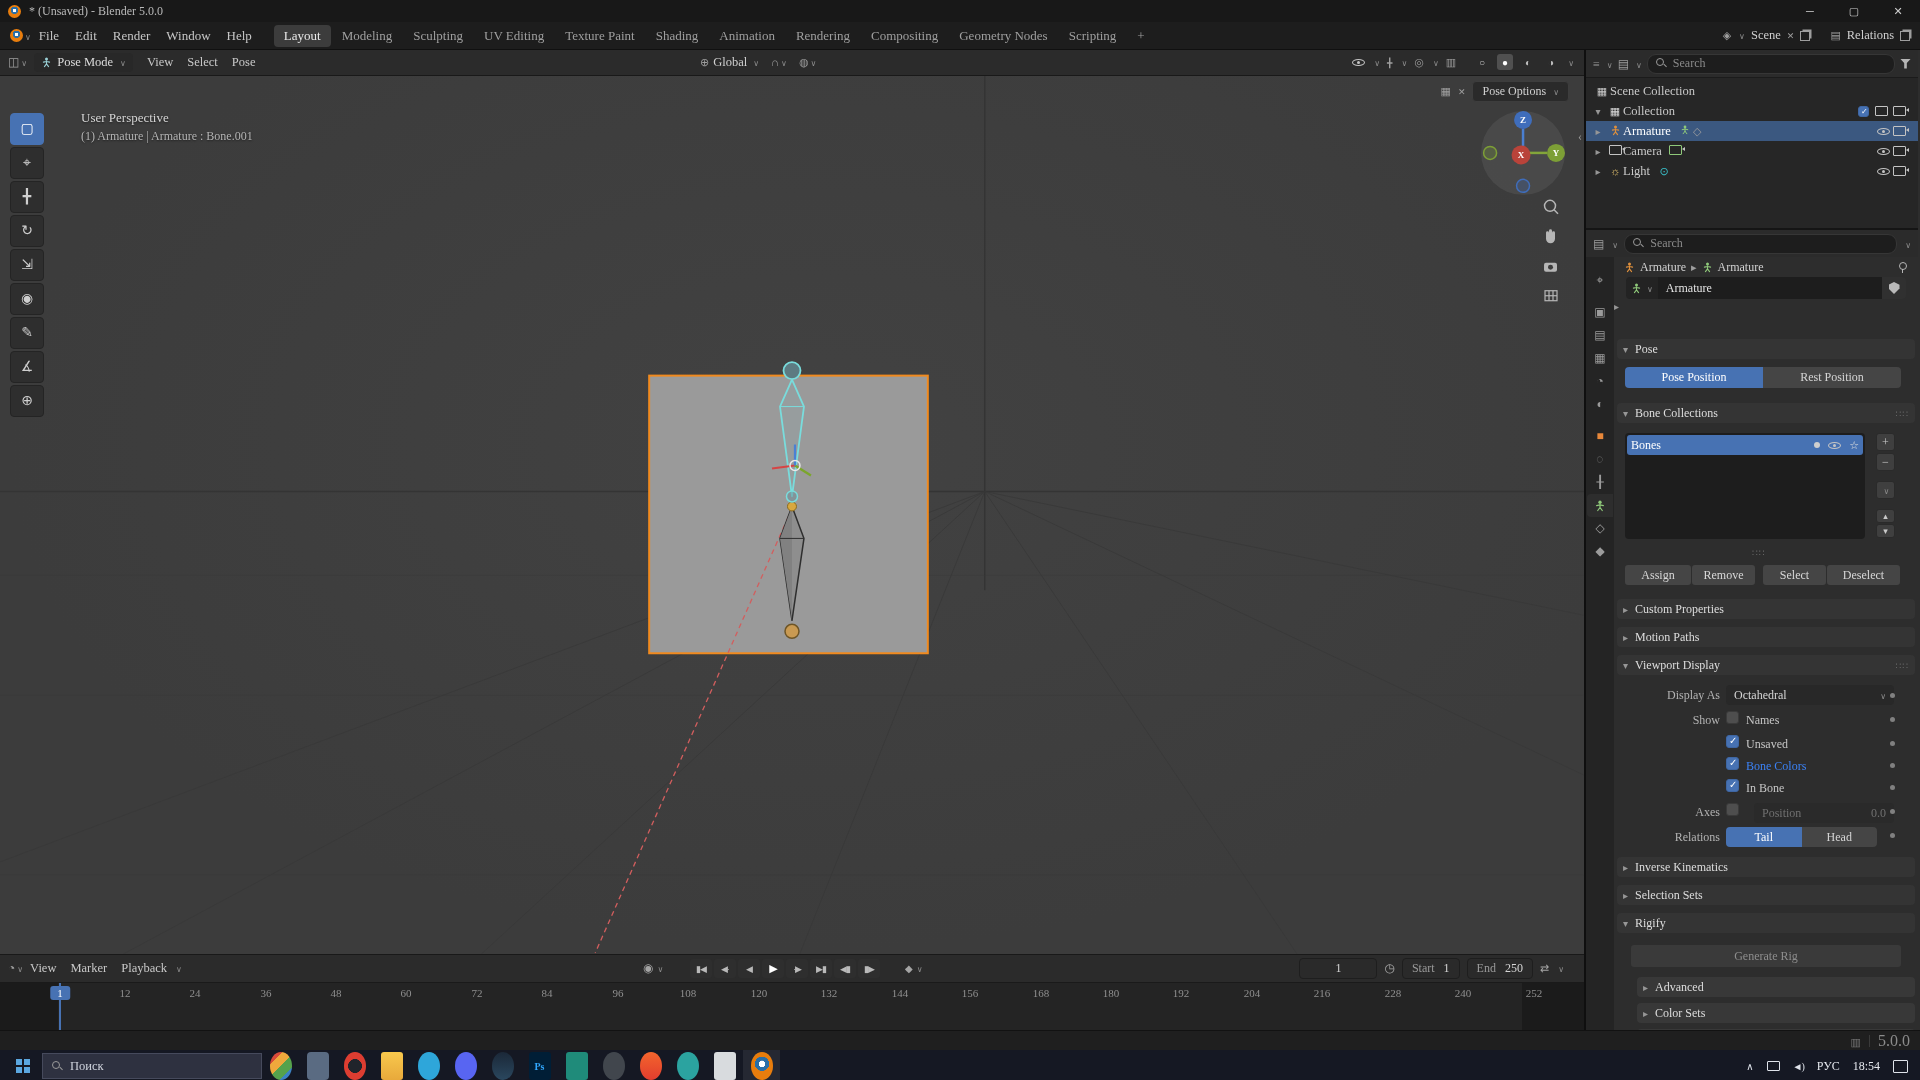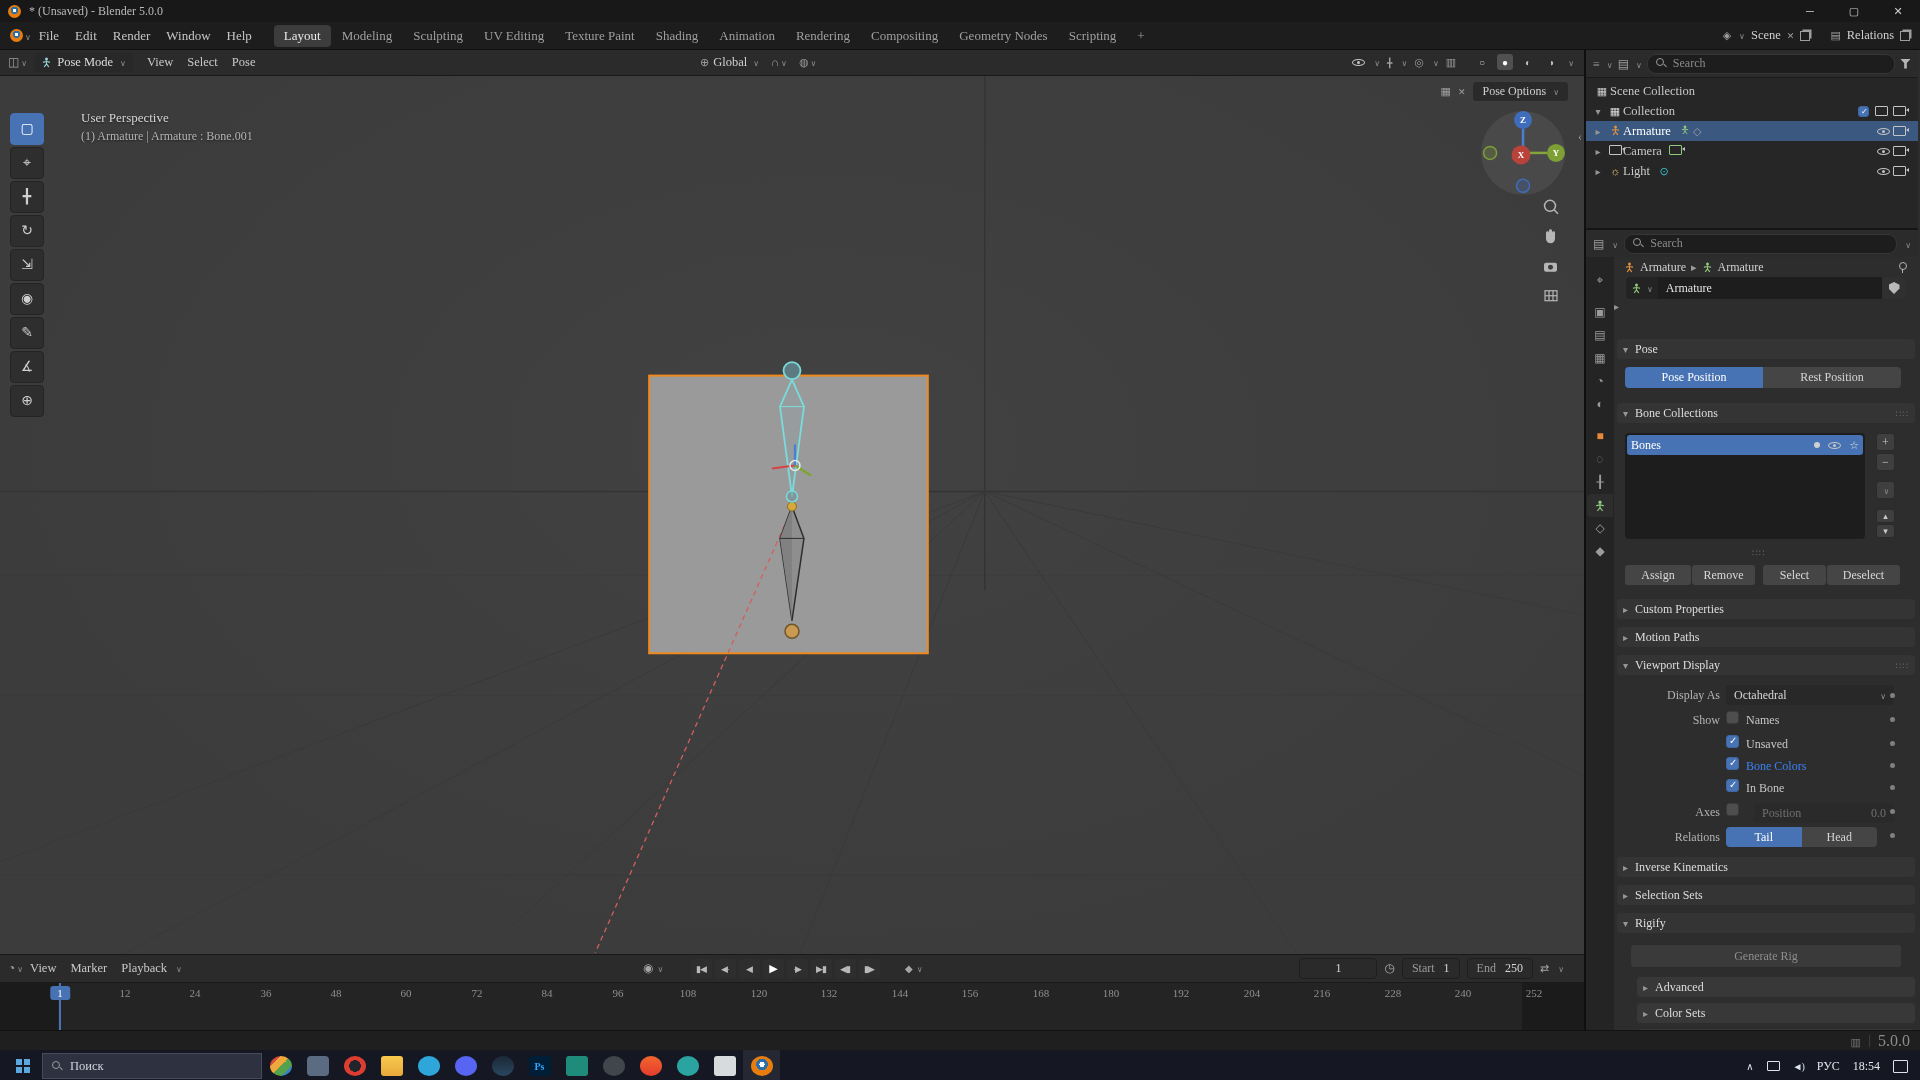--- a/index.html
+++ b/index.html
@@ -154,21 +154,21 @@
   .sb-sep{width:1px;height:12px;background:#3a3a3a}
   .resico::after{content:"▥";color:#777;font-size:11px}
   .taskbar{height:32px;background:#151823;display:flex;align-items:center;padding-left:4px}
   .winbtn{width:38px;height:32px;display:flex;align-items:center;justify-content:center}
   .winlogo{width:14px;height:14px;display:grid;grid-template-columns:6px 6px;grid-template-rows:6px 6px;gap:1.5px}
   .winlogo i{background:#5ba7e0}
   .tsearch{width:200px;height:24px;background:#2e3140;border:1px solid #464a5c;display:flex;align-items:center;gap:7px;padding:0 9px;color:#cfd3dc;font-size:12.5px}
   .appslot{width:37px;height:32px;display:flex;align-items:center;justify-content:center;position:relative}
   .appslot.active{background:rgba(255,255,255,.07)}
   .appslot.active::after{content:"";position:absolute;left:6px;right:6px;bottom:0;height:2px;background:#76a9dc}
-  .appdot{width:22px;height:20px;display:flex;align-items:center;justify-content:center}
+  .appdot{width:22px;height:28px;display:flex;align-items:center;justify-content:center}
   .appdot .lbl{color:#31a8ff;font-size:10px;font-weight:bold}
   .tray{margin-left:auto;display:flex;align-items:center;gap:13px;padding-right:12px;font-size:12px;color:#e6e9ef}
   .chev-up::after{content:"∧";font-size:10px;color:#dfe3ea}
   .vol::after{content:"◄)";font-size:10px;color:#dfe3ea;letter-spacing:-1px}
   .notif{width:13px;height:11px;border:1px solid #dfe3ea;border-radius:1px;display:inline-block}
 </style>
 </head>
 <body>
 
 <div class="screen">

